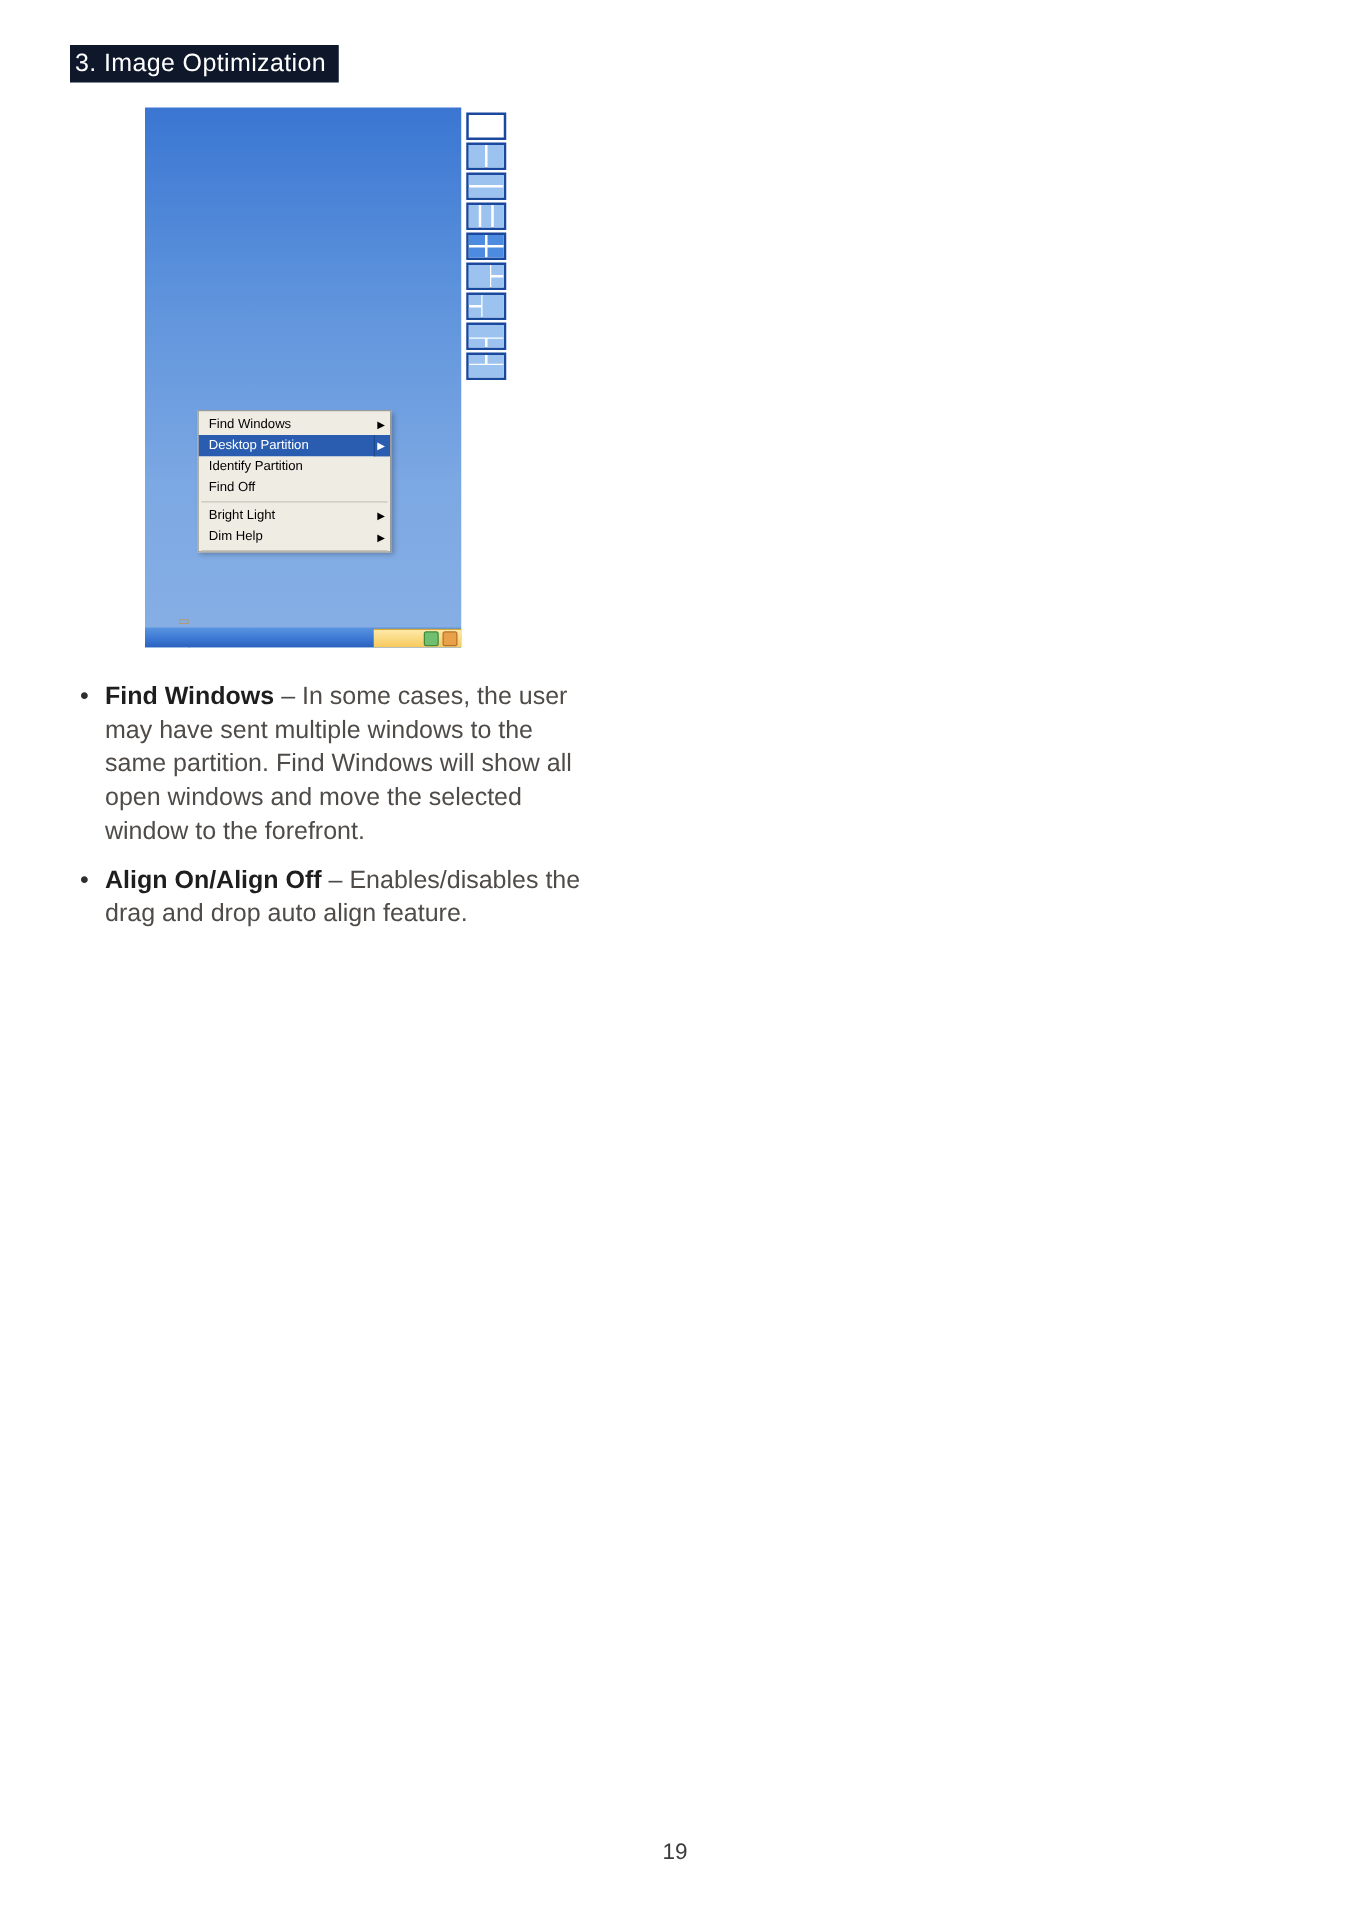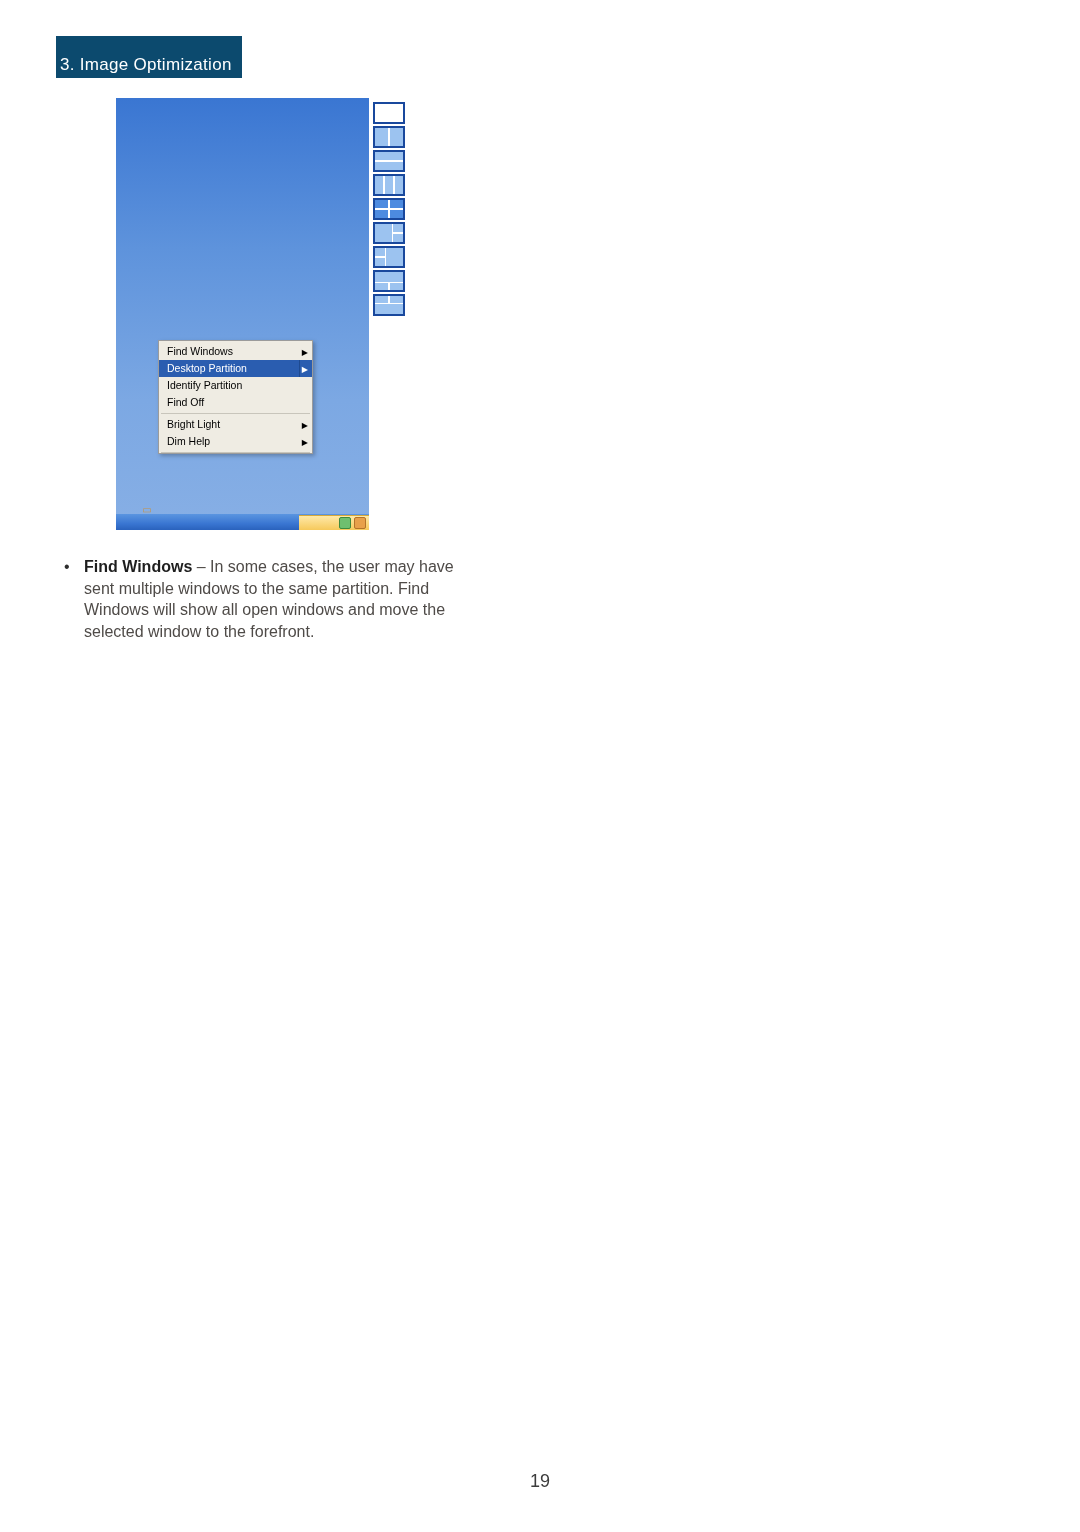--- a/index.html
+++ b/index.html
@@ -12,24 +12,24 @@
   }
   .page {
     width: 1080px;
     height: 1532px;
     position: relative;
     box-sizing: border-box;
     padding: 36px 56px 0 56px;
   }
   .section-tag {
     display: inline-block;
-    background: #0c4a6e;
+    background: #0f172a;
     color: #ffffff;
-    font-size: 17px;
-    padding: 19px 10px 3px 4px;
+    font-size: 20px;
+    padding: 4px 10px 3px 4px;
     letter-spacing: .3px;
   }
 
   
   .figure {
     width: 300px;
     margin: 20px 0 26px 60px;
     display: flex;
     gap: 4px;
   }
@@ -122,21 +122,21 @@
   }
   .part-icon > div {
     position: absolute;
     background: #9cc3f0;
   }
   .part-icon.even > div { background: #4d8be0; }
 
   
   .body-text {
     width: 415px;
-    font-size: 16px;
+    font-size: 20px;
     line-height: 1.35;
     color: #4f4b48;
   }
   .body-text ul {
     list-style: none;
     margin: 0;
     padding: 0 0 0 28px;
   }
   .body-text li {
     position: relative;
@@ -256,17 +256,18 @@
           <div style="left: 54%; top: 0px; width: 46%; height: 38%;"></div>
           <div style="left: 0px; top: 44%; width: 100%; height: 56%;"></div>
         </div>
       </div>
   </div>
 
   
   <div class="body-text">
     <ul id="bullets">
         <li><strong>Find Windows</strong><span> – In some cases, the user may have sent multiple windows to the same partition.  Find Windows will show all open windows and move the selected window to the forefront.</span></li>
+        <li><strong>Align On/Align Off</strong><span> – Enables/disables the drag and drop auto align feature.</span></li>
       </ul>
   </div>
 
   <div class="page-number">19</div>
 </div>
 
 </body></html>

